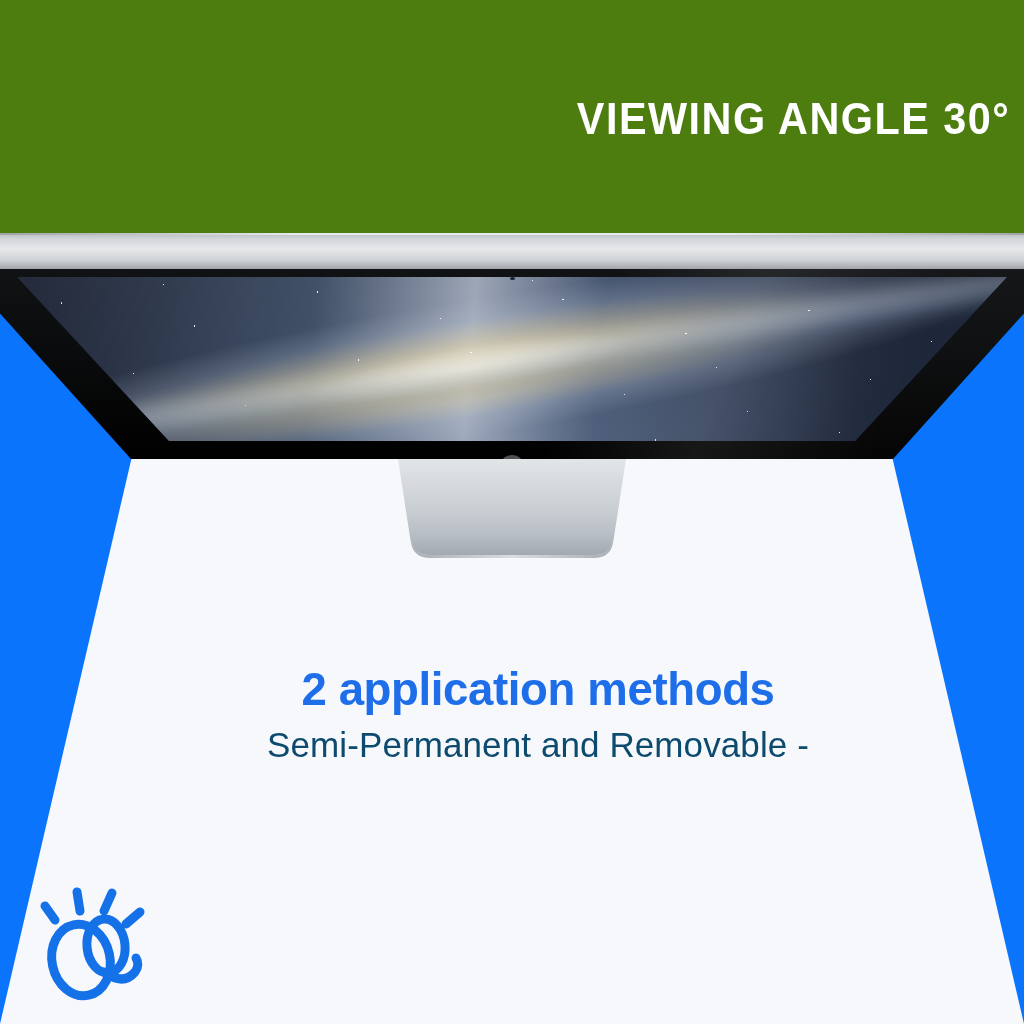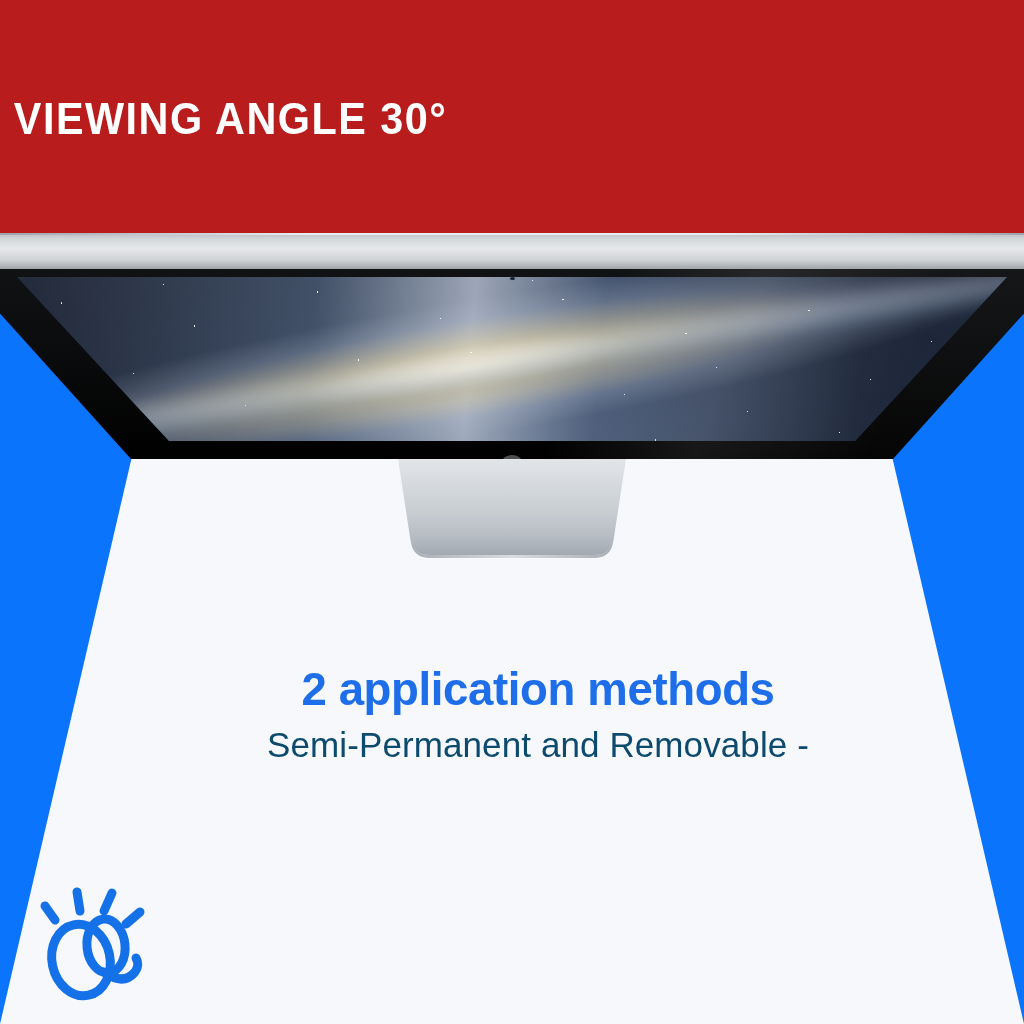--- a/index.html
+++ b/index.html
@@ -32,24 +32,24 @@
     
     clip-path: polygon(133px 452px, 891px 452px, 1024px 1024px, 0px 1024px);
   }
 
   
   .header-banner {
     position: absolute;
     left: 0; top: 0;
     width: 1024px;
     height: 234px;
-    background: #b91c1c;
+    background: #4d7c0f;
     display: flex;
     align-items: center;
-    justify-content: flex-start;
+    justify-content: flex-end;
   }
   .header-title {
     color: #ffffff;
     font-size: 44px;
     font-weight: bold;
     letter-spacing: 1.6px;
     text-align: center;
     line-height: 1;
     margin: 0;
     padding-top: 4px;

